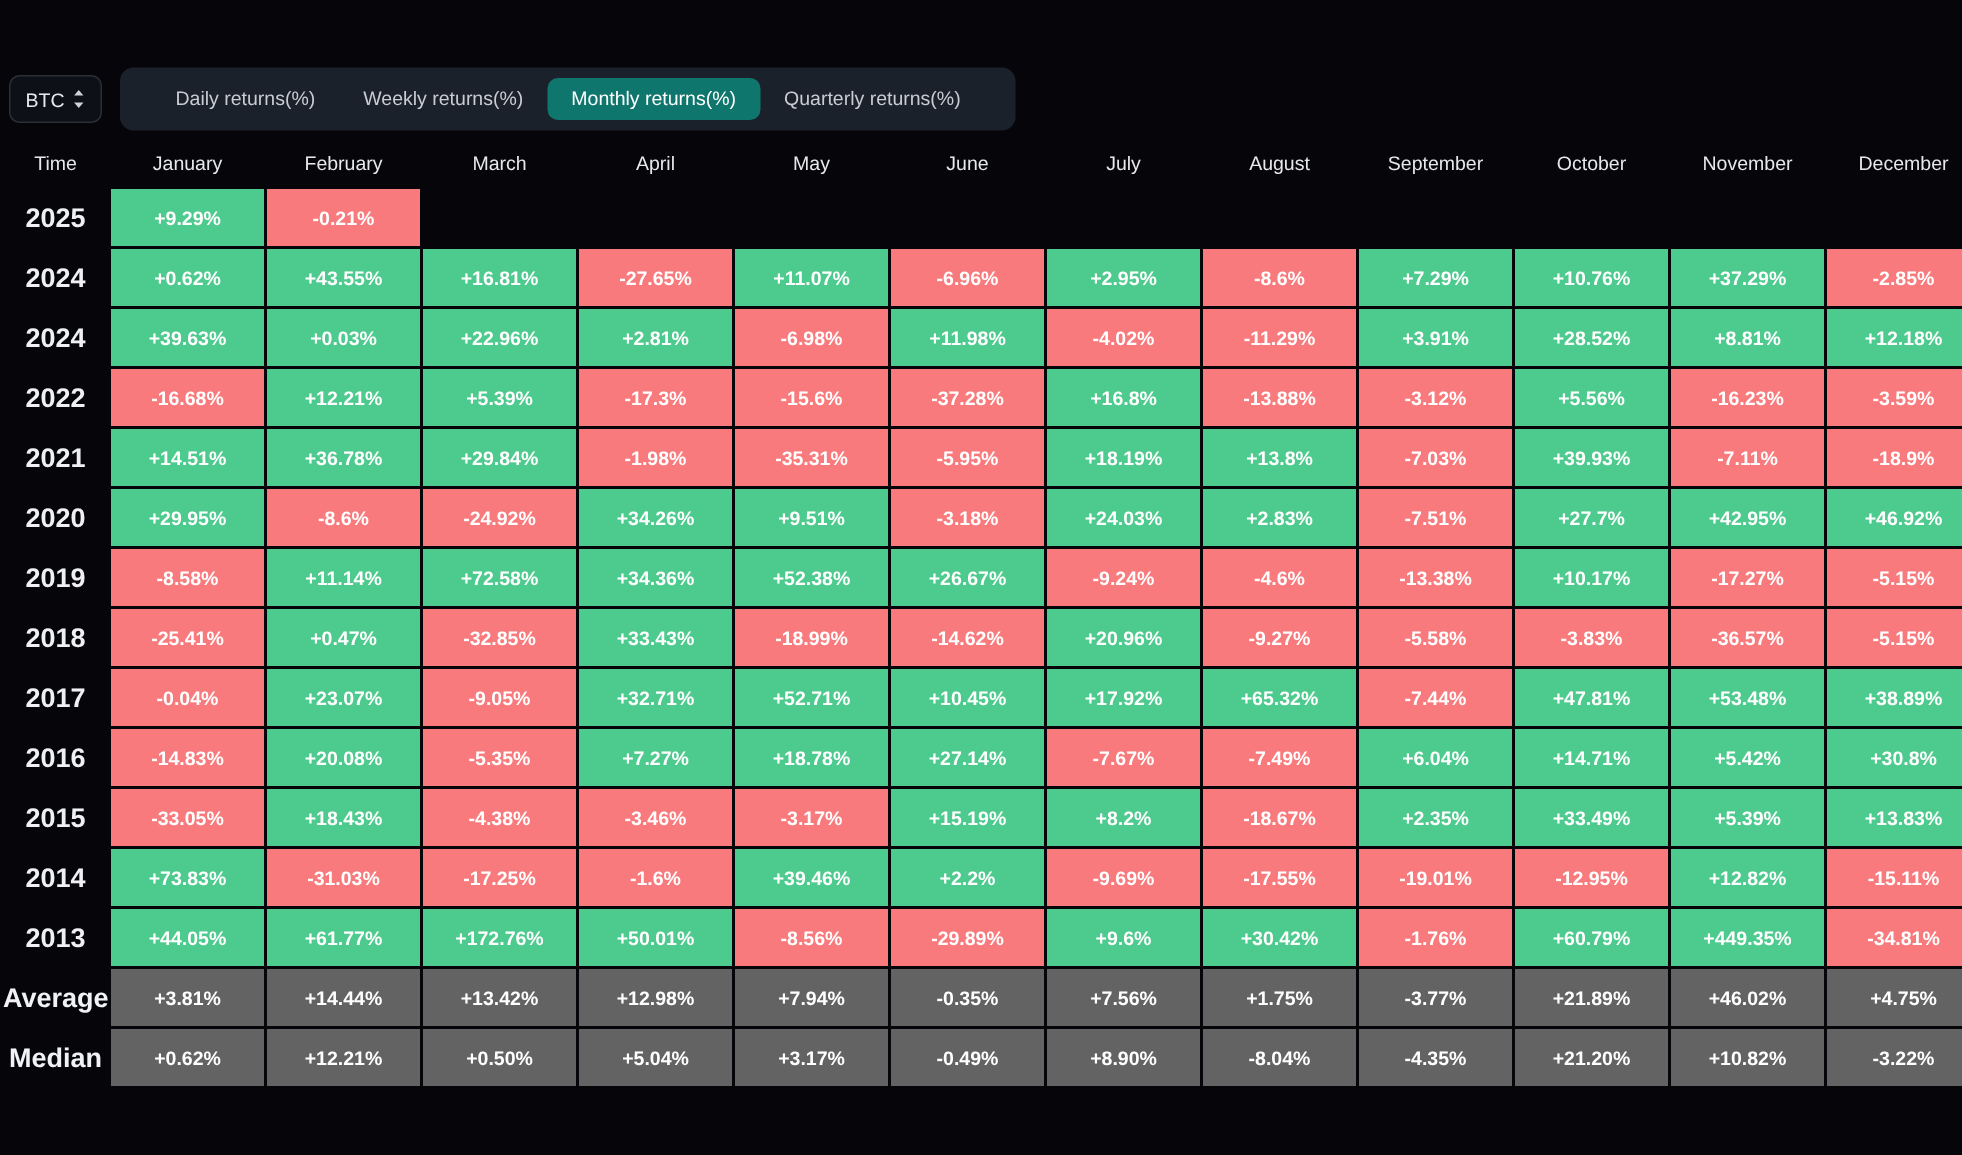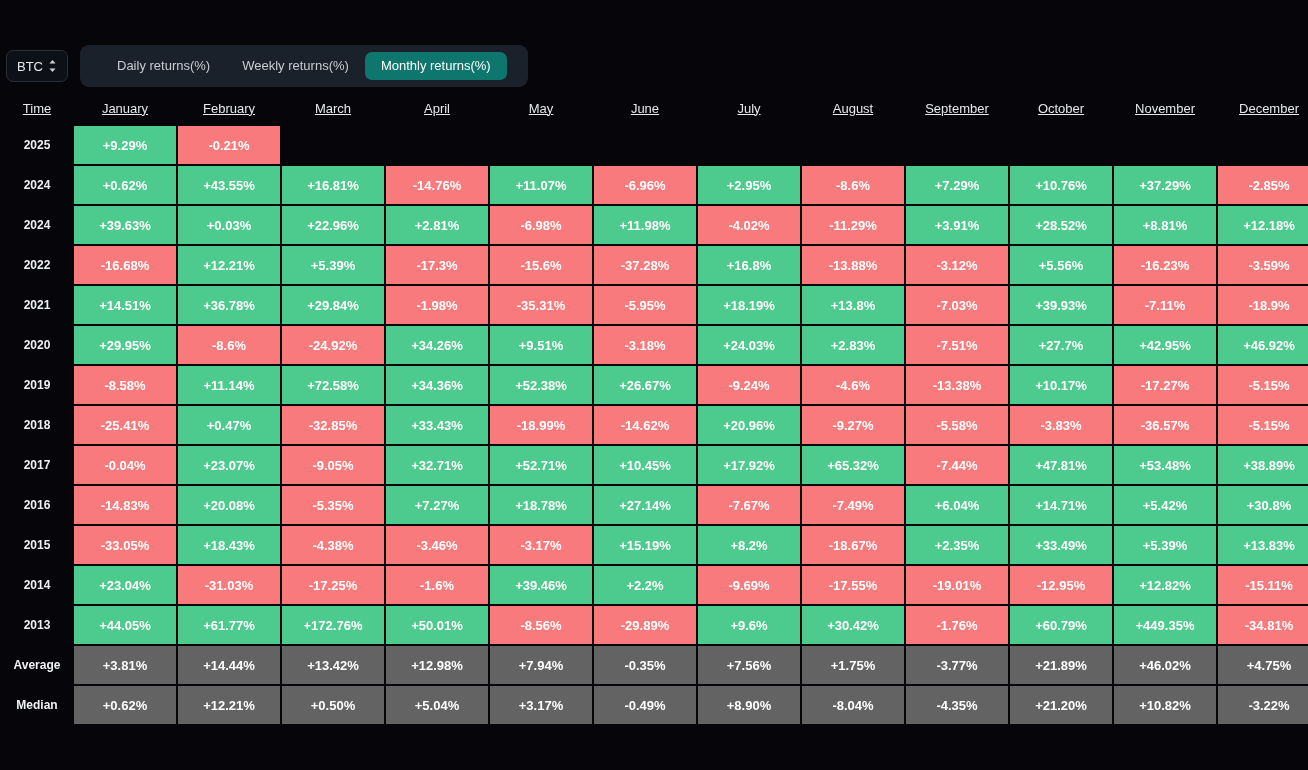--- a/index.html
+++ b/index.html
@@ -129,36 +129,35 @@
   col.c-time { width: 70px; }
   col.c-mon  { width: 102px; }
 
   thead th {
     height: 32px;
     font-size: 13px;
     font-weight: normal;
     color: #e6e8eb;
     vertical-align: middle;
     background: #06060a;
-    text-decoration: underline;
   }
   thead th.time-head { font-size: 13px; }
 
   tbody td {
     height: 38px;
     text-align: center;
     vertical-align: middle;
     font-size: 13px;
     font-weight: bold;
     color: #ffffff;
     background: #06060a;
   }
   tbody td.rowlabel {
     font-weight: bold;
-    font-size: 12px;
+    font-size: 18px;
     color: #eef0f2;
     background: #06060a;
     text-align: center;
   }
   tbody td.pos { background: #4dca8d; }
   tbody td.neg { background: #f87a7d; }
   tbody td.empty { background: #06060a; }
   tbody td.stat { background: #636363; }
 
   tbody tr.stat-row td.rowlabel { color: #f0f2f4; }
@@ -177,20 +176,21 @@
           <path d="M4.5 1 L7.6 4.6 L1.4 4.6 Z" fill="currentColor"></path>
           <path d="M4.5 13 L1.4 9.4 L7.6 9.4 Z" fill="currentColor"></path>
         </svg>
       </span>
     </div>
 
     <div class="tabs">
       <button class="tab">Daily returns(%)</button>
       <button class="tab">Weekly returns(%)</button>
       <button class="tab active">Monthly returns(%)</button>
+      <button class="tab">Quarterly returns(%)</button>
     </div>
   </div>
 
   <div class="table-wrap">
     <table class="returns">
       <colgroup>
         <col class="c-time">
         <col class="c-mon">
           <col class="c-mon">
           <col class="c-mon">
@@ -235,21 +235,21 @@
             <td class="empty"></td>
             <td class="empty"></td>
             <td class="empty"></td>
             <td class="empty"></td>
           </tr>
           <tr>
             <td class="rowlabel">2024</td>
             <td class="pos">+0.62%</td>
             <td class="pos">+43.55%</td>
             <td class="pos">+16.81%</td>
-            <td class="neg">-14.76%</td>
+            <td class="neg">-27.65%</td>
             <td class="pos">+11.07%</td>
             <td class="neg">-6.96%</td>
             <td class="pos">+2.95%</td>
             <td class="neg">-8.6%</td>
             <td class="pos">+7.29%</td>
             <td class="pos">+10.76%</td>
             <td class="pos">+37.29%</td>
             <td class="neg">-2.85%</td>
           </tr>
           <tr>
@@ -382,21 +382,21 @@
             <td class="pos">+15.19%</td>
             <td class="pos">+8.2%</td>
             <td class="neg">-18.67%</td>
             <td class="pos">+2.35%</td>
             <td class="pos">+33.49%</td>
             <td class="pos">+5.39%</td>
             <td class="pos">+13.83%</td>
           </tr>
           <tr>
             <td class="rowlabel">2014</td>
-            <td class="pos">+23.04%</td>
+            <td class="pos">+73.83%</td>
             <td class="neg">-31.03%</td>
             <td class="neg">-17.25%</td>
             <td class="neg">-1.6%</td>
             <td class="pos">+39.46%</td>
             <td class="pos">+2.2%</td>
             <td class="neg">-9.69%</td>
             <td class="neg">-17.55%</td>
             <td class="neg">-19.01%</td>
             <td class="neg">-12.95%</td>
             <td class="pos">+12.82%</td>

